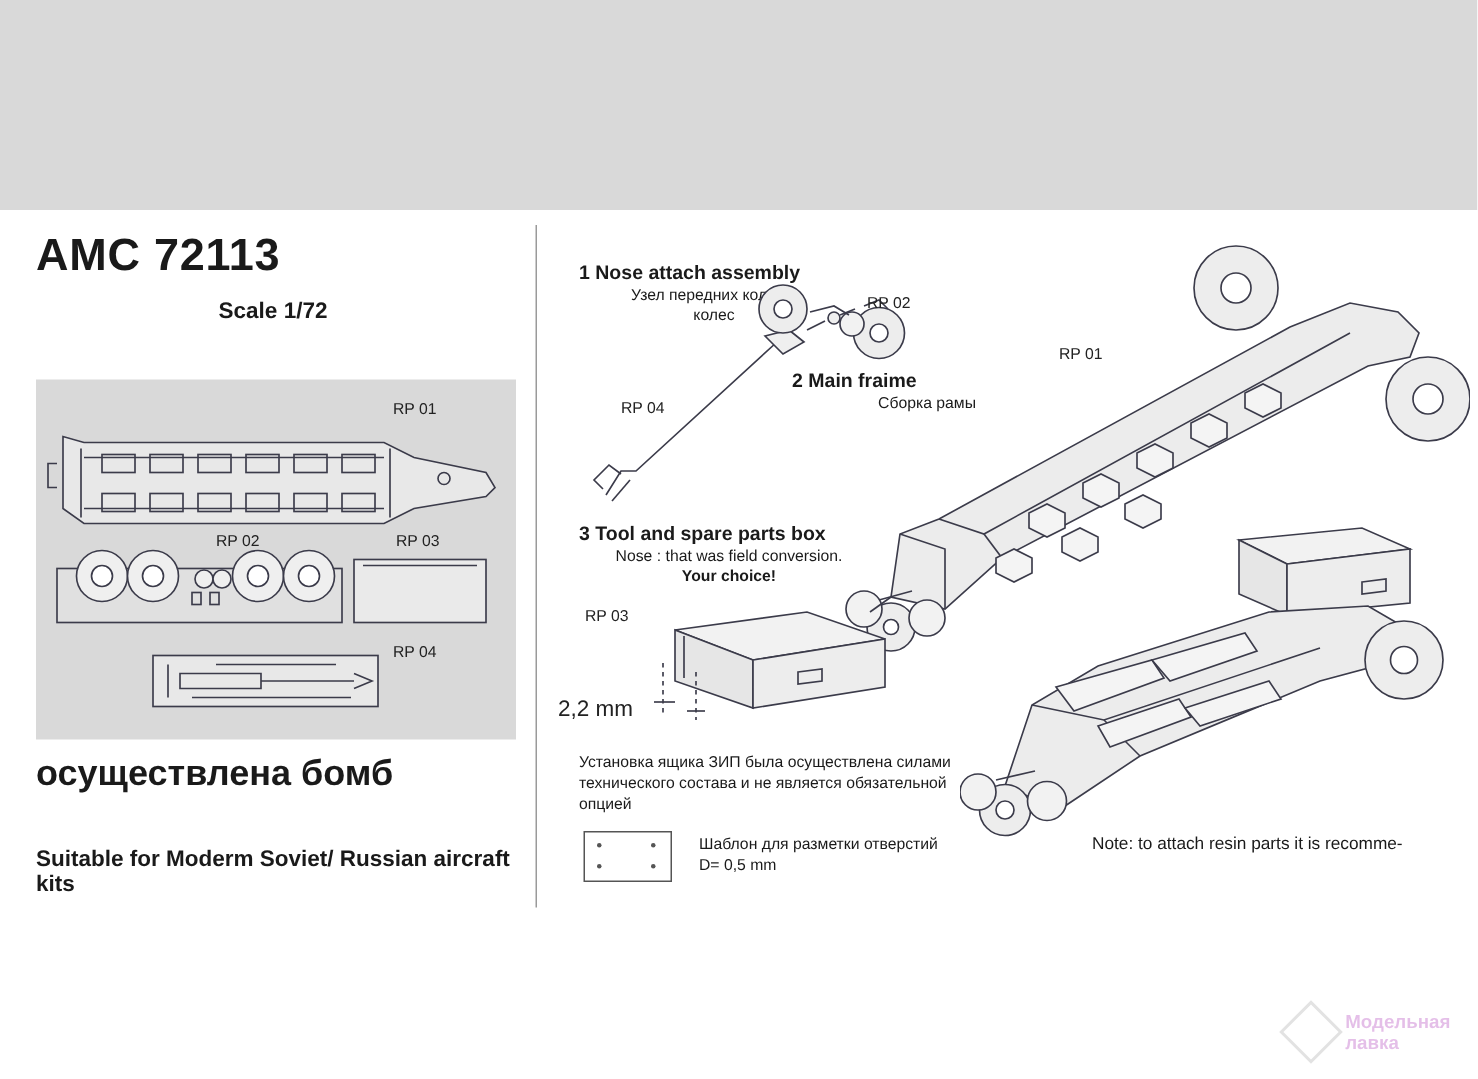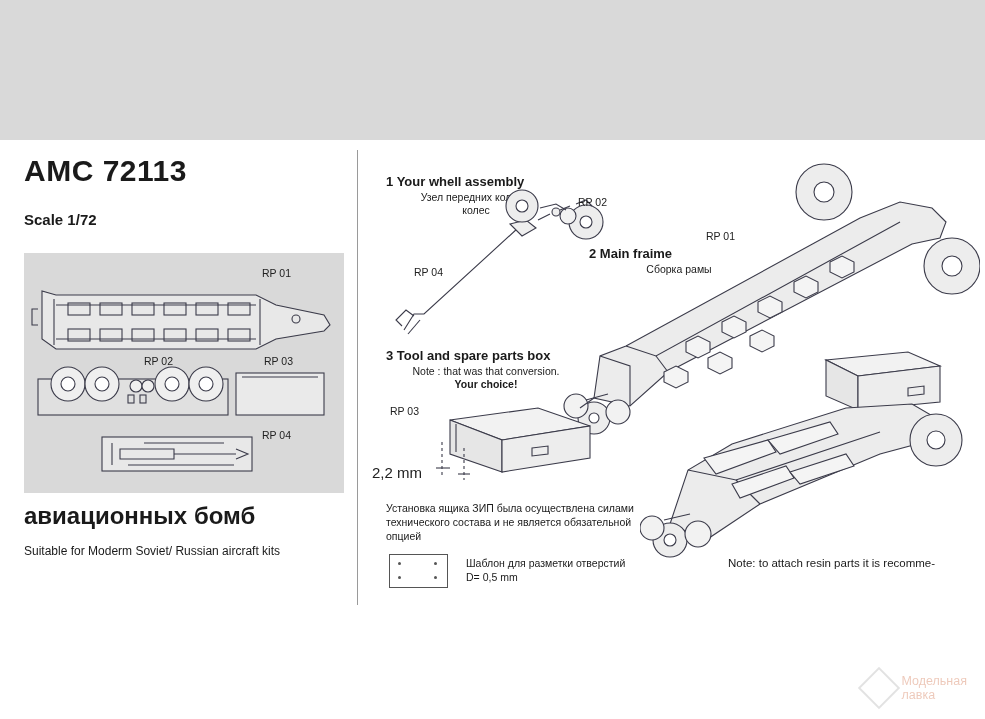--- a/index.html
+++ b/index.html
@@ -25,38 +25,38 @@
     position:absolute;left:24px;top:155px;width:320px;
   }
   .kit-code{
     font-size:30px;font-weight:bold;letter-spacing:0.5px;line-height:1.05;
     margin:0 0 4px 0;
   }
   .kit-name{
     font-size:19px;font-weight:bold;line-height:1.1;margin:0;
   }
   .scale{
-    font-size:15px;font-weight:bold;text-align:left;margin-top:24px;
+    font-size:15px;font-weight:bold;text-align:center;margin-top:12px;
     padding-right:4px;
   }
   .parts-box{
     position:absolute;left:24px;top:253px;width:320px;height:240px;
     background:#d9d9d9;
   }
   .lbl{
     position:absolute;font-size:10.5px;color:#222;font-weight:500;
   }
   
   .ru-title{
     position:absolute;left:24px;top:502px;width:340px;
     font-size:24px;font-weight:bold;line-height:1.18;
   }
   .suitable{
-    position:absolute;left:24px;top:544px;width:340px;
-    font-size:12px;font-weight:normal;
+    position:absolute;left:24px;top:564px;width:340px;
+    font-size:15px;font-weight:bold;
   }
   
   .v-divider{
     position:absolute;left:357px;top:150px;width:1px;height:455px;
     background:#9a9a9a;
   }
   
   .step{
     position:absolute;
   }
@@ -87,21 +87,21 @@
   }
   
   .watermark{
     position:absolute;right:18px;bottom:16px;
     display:flex;align-items:center;gap:8px;opacity:.28;
   }
   .wm-logo{
     width:26px;height:26px;border:2px solid #9a9a9a;transform:rotate(45deg);
   }
   .wm-text{
-    font-size:12.5px;color:#c2410c;line-height:1.15;font-weight:400;
+    font-size:12.5px;color:#a21caf;line-height:1.15;font-weight:700;
   }
   svg{display:block;}
   .ill{position:absolute;}
 </style>
 </head>
 <body>
 
 <div class="top-band"></div>
 <div class="sheet"></div>
 
@@ -163,30 +163,30 @@
       <path d="M120 190 L200 190"></path>
     </g>
   </svg>
   <div class="lbl" style="left:238px;top:14px;">RP 01</div>
   <div class="lbl" style="left:120px;top:102px;">RP 02</div>
   <div class="lbl" style="left:240px;top:102px;">RP 03</div>
   <div class="lbl" style="left:238px;top:176px;">RP 04</div>
 </div>
 
 <div class="ru-title">
-  <div>авиационных бомб</div>
+  <div>осуществлена бомб</div>
 </div>
 <div class="suitable">Suitable for Moderm Soviet/ Russian aircraft kits</div>
 
 <div class="v-divider"></div>
 
 <div class="step" style="left:386px;top:174px;width:180px;">
   <div class="step-head">
     <span>1</span>
-    <span>Your whell assembly</span>
+    <span>Nose attach assembly</span>
   </div>
   <div class="step-sub">
     <div>Узел передних колес и</div>
     <div>колес</div>
   </div>
 </div>
 
 <svg class="ill" style="left:380px;top:180px;" width="260" height="170" viewBox="0 0 260 170">
   <g fill="none" stroke="#3b3b4a" stroke-width="1.1">
 
@@ -204,21 +204,21 @@
     <circle cx="206" cy="42" r="17" fill="#ededed"></circle>
     <circle cx="206" cy="42" r="6" fill="#fff"></circle>
     <circle cx="188" cy="36" r="8" fill="#f2f2f2"></circle>
     <path d="M160 28 L176 24 L186 30"></path>
     <path d="M196 24 L206 20 L212 26"></path>
   </g>
 </svg>
 <div class="lbl" style="left:578px;top:196px;font-size:10.5px;">RP 02</div>
 <div class="lbl" style="left:414px;top:266px;font-size:10.5px;">RP 04</div>
 
-<div class="step" style="left:589px;top:246px;width:180px;">
+<div class="step" style="left:528px;top:246px;width:180px;">
   <div class="step-head">
     <span>2</span>
     <span>Main fraime</span>
   </div>
   <div class="step-sub">
     <div>Сборка рамы</div>
   </div>
 </div>
 <div class="lbl" style="left:706px;top:230px;font-size:10.5px;">RP 01</div>
 
@@ -254,21 +254,21 @@
     <path d="M34 238 L20 248"></path>
   </g>
 </svg>
 
 <div class="step" style="left:386px;top:348px;width:200px;">
   <div class="step-head">
     <span>3</span>
     <span>Tool and spare parts box</span>
   </div>
   <div class="step-sub">
-    <div>Note : that was that conversion.</div>
+    <div>Nose : that was field conversion.</div>
     <div style="font-weight:bold">Your choice!</div>
   </div>
 </div>
 <div class="lbl" style="left:390px;top:405px;font-size:10.5px;">RP 03</div>
 <div class="lbl" style="left:372px;top:464px;font-size:15px;">2,2 mm</div>
 
 <svg class="ill" style="left:420px;top:398px;" width="180" height="90" viewBox="0 0 180 90">
   <g fill="none" stroke="#3b3b4a" stroke-width="1.1">
     <path d="M30 22 L118 10 L170 28 L82 42 Z" fill="#f2f2f2"></path>
     <path d="M30 22 L30 56 L82 74 L82 42 Z" fill="#e6e6e6"></path>

